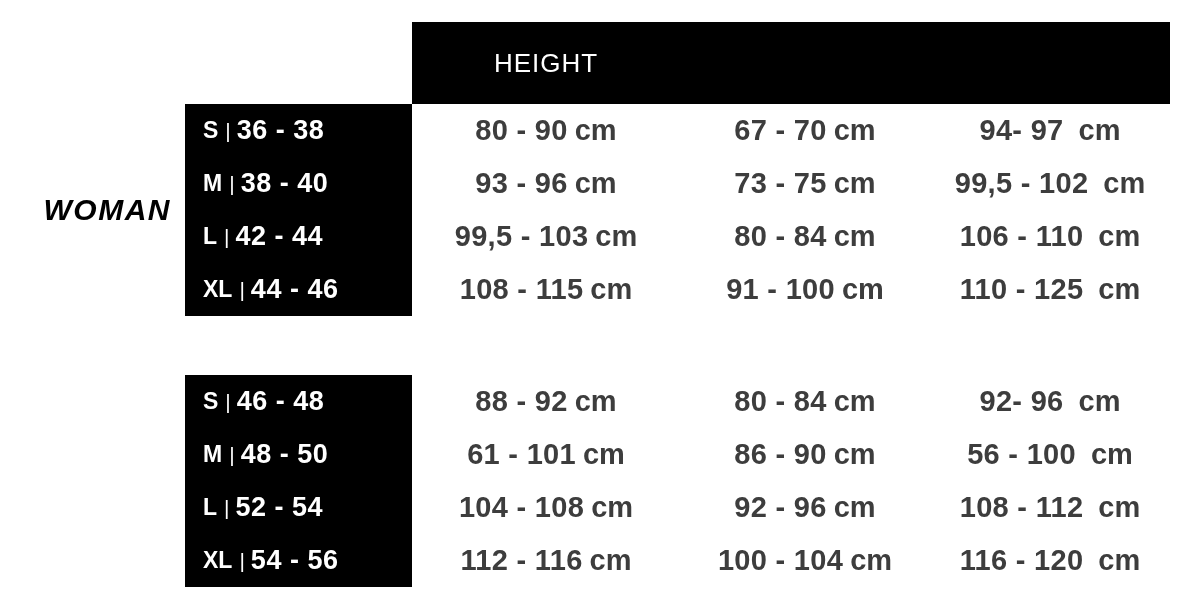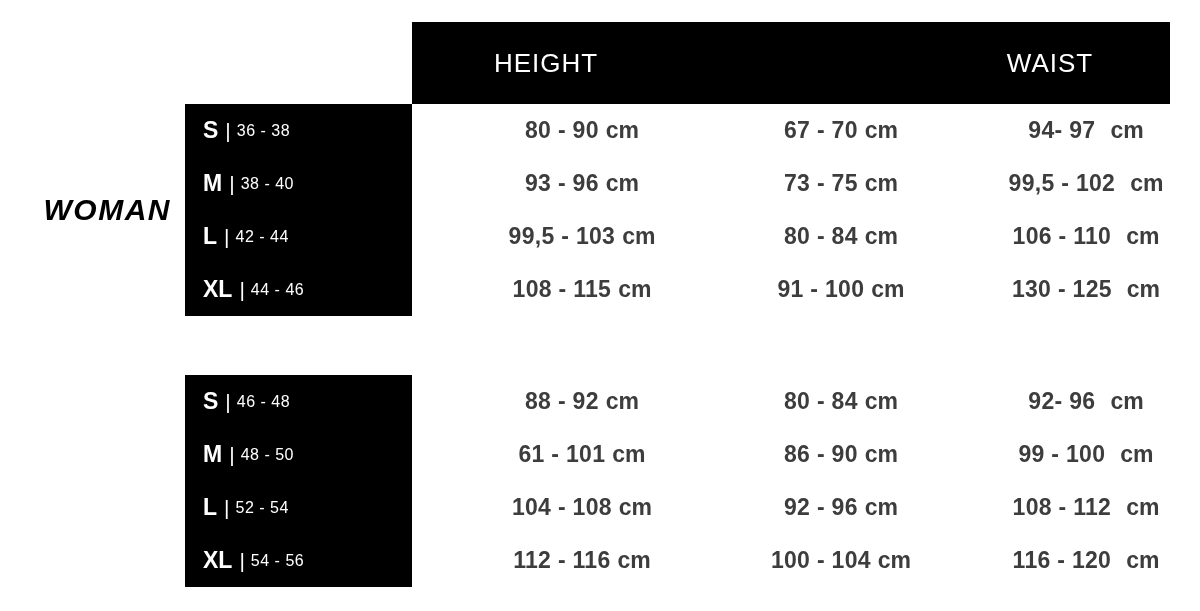--- a/index.html
+++ b/index.html
@@ -111,56 +111,54 @@
   .size-cell .sz {
     font-weight: bold;
     font-size: 23px;
   }
   .size-cell .sep {
     margin: 0 6px 0 7px;
     font-weight: 400;
     font-size: 21px;
   }
   .size-cell .rng {
-    font-weight: 400;
-    font-size: 16px;
+    font-weight: 700;
+    font-size: 27px;
     letter-spacing: 0.5px;
   }
 
   .meas-cell {
     position: absolute;
     height: 53px;
     display: flex;
     align-items: center;
     justify-content: center;
-    font-size: 23px;
+    font-size: 29px;
     color: #3d3d3d;
     white-space: nowrap;
-    padding-left: 36px;
   }
   .meas-cell .val {
     font-weight: bold;
     letter-spacing: 0.3px;
   }
   .meas-cell .unit {
     font-weight: 700;
     margin-left: 7px;
   }
   .mc-0 { left: 412px; width: 268px; }
   .mc-1 { left: 680px; width: 250px; }
   .mc-2 { left: 930px; width: 240px; gap: 8px; }
 </style>
 </head>
 <body>
 
 <div class="chart">
 
   <div class="header-band">
     <div class="header-cell hc-0">HEIGHT</div>
-    <div class="header-cell hc-2">WAIST</div>
   </div>
 
   <div class="group group-woman">
     <div class="group-label">WOMAN</div>
     <div class="size-column"></div>
 
     <div class="row row-0">
       <div class="size-cell">
         <span class="sz">S</span>
         <span class="sep">|</span>
@@ -228,21 +226,21 @@
       </div>
       <div class="meas-cell mc-0">
         <span class="val">108 - 115</span>
         <span class="unit">cm</span>
       </div>
       <div class="meas-cell mc-1">
         <span class="val">91 - 100</span>
         <span class="unit">cm</span>
       </div>
       <div class="meas-cell mc-2">
-        <span class="val">130 - 125</span>
+        <span class="val">110 - 125</span>
         <span class="unit">cm</span>
       </div>
     </div>
   </div>
 
   <div class="group group-man">
     <div class="size-column"></div>
 
     <div class="row row-0">
       <div class="size-cell">
@@ -272,21 +270,21 @@
       </div>
       <div class="meas-cell mc-0">
         <span class="val">61 - 101</span>
         <span class="unit">cm</span>
       </div>
       <div class="meas-cell mc-1">
         <span class="val">86 - 90</span>
         <span class="unit">cm</span>
       </div>
       <div class="meas-cell mc-2">
-        <span class="val">99 - 100</span>
+        <span class="val">56 - 100</span>
         <span class="unit">cm</span>
       </div>
     </div>
 
     <div class="row row-2">
       <div class="size-cell">
         <span class="sz">L</span>
         <span class="sep">|</span>
         <span class="rng">52 - 54</span>
       </div>

